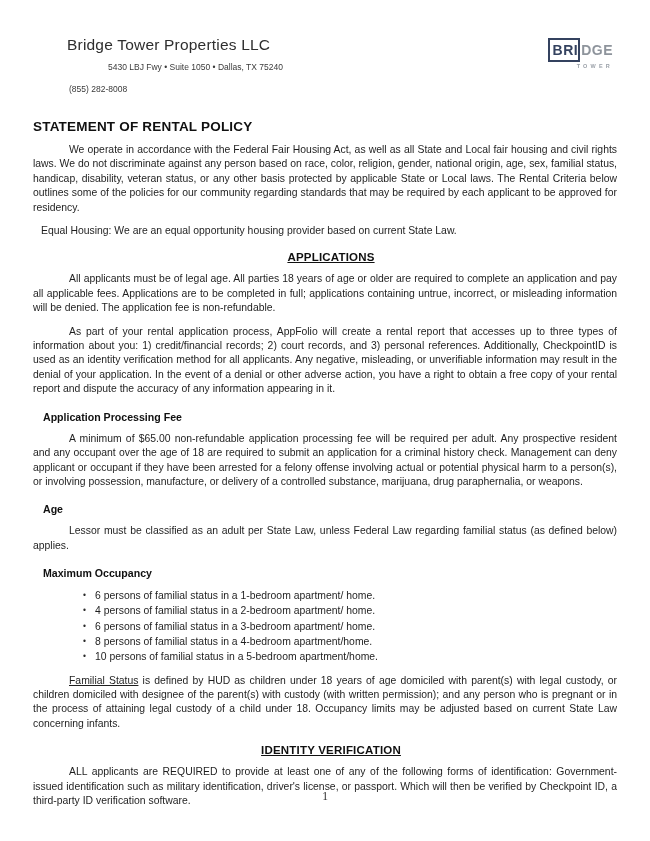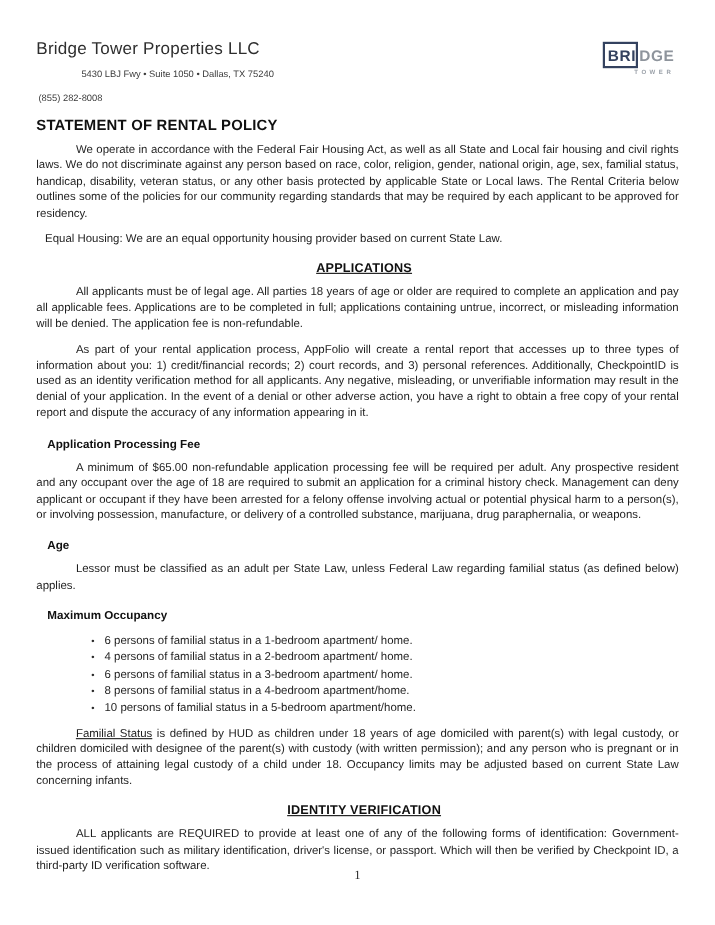--- a/index.html
+++ b/index.html
@@ -9,39 +9,39 @@
     margin:0 auto;
     background:#ffffff;
     font-family:"Liberation Sans", sans-serif;
     color:#1e1e1e;
     box-sizing:border-box;
     padding:36px 33px 0 33px;
     overflow:hidden;
   }
 
   
-  .letterhead { display:flex; justify-content:space-between; align-items:flex-start; }
+  .letterhead { display:flex; justify-content:space-between; align-items:flex-start;margin-left:34px; }
   .company-name { font-size:15.5px; color:#2e2e2e; letter-spacing:0.2px; }
   .company-address { font-size:8.5px; color:#3a3a3a; margin:8px 0 0 5px;padding-left:36px; }
   .company-phone { font-size:8.5px; color:#3a3a3a; margin:12px 0 0 2px; }
 
   .logo { margin-top:2px; margin-right:4px; line-height:1;text-align:right; }
   .logo-word { white-space:nowrap; font-weight:bold; font-size:14px; letter-spacing:0.5px; }
   .logo-frame {
     display:inline-block;
     border:2px solid #34425f;
     padding:3px 0px 3px 3px;
     margin-right:-1px;
   }
   .logo-bri { color:#34425f; }
   .logo-dge { color:#8e949c; margin-left:2px; }
   .logo-tower { color:#9aa0a8; font-size:5.5px; letter-spacing:3.2px; margin:2px 0 0 34px; font-weight:bold; }
 
   
-  .doc-title { margin-top:12px; font-size:13.5px; font-weight:bold; color:#101010; letter-spacing:0.2px; }
+  .doc-title { margin-top:25px; font-size:13.5px; font-weight:bold; color:#101010; letter-spacing:0.2px; }
 
   p.body {
     font-size:10.4px;
     line-height:14.4px;
     text-align:justify;
     margin:9px 0 0 0;
     text-indent:36px;
   }
   .equal-housing { margin:9px 0 0 8px; font-size:10.4px; line-height:14.4px; }
 

